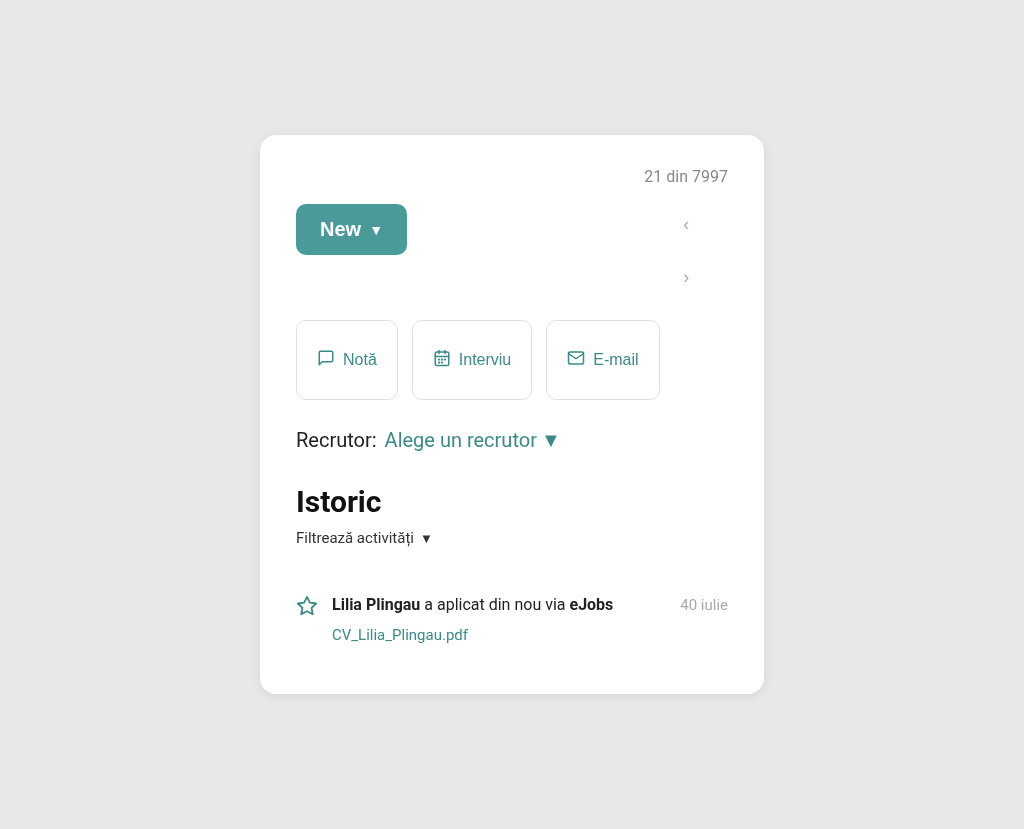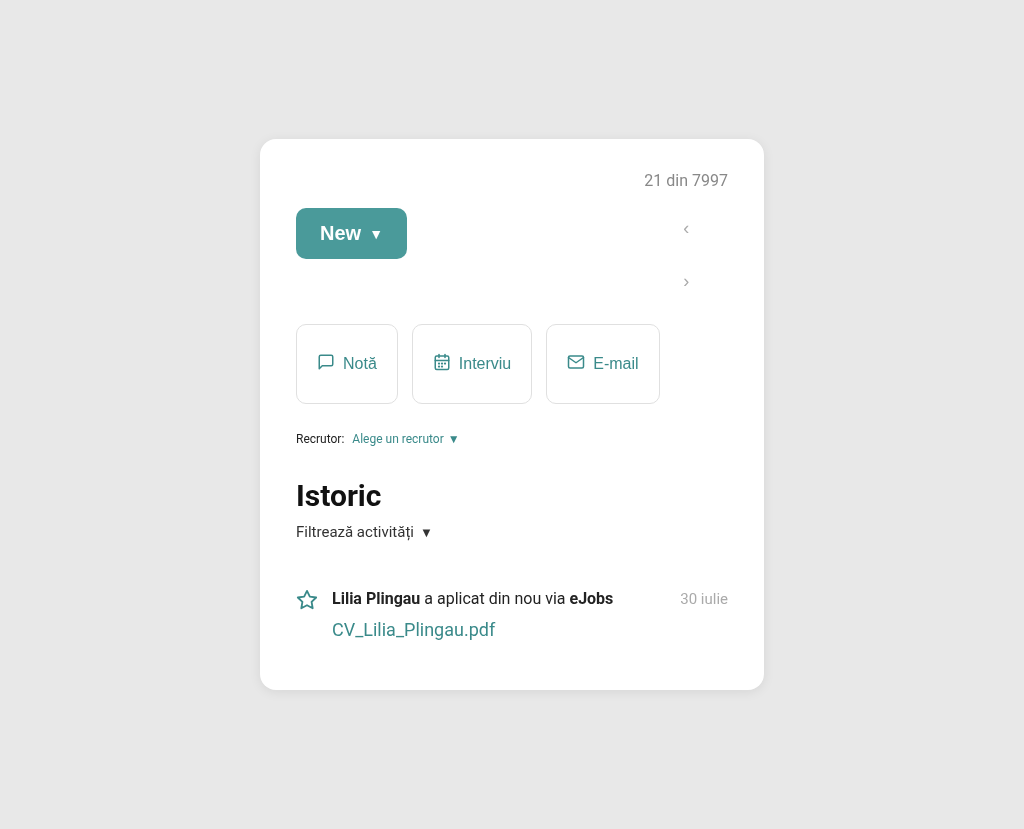--- a/index.html
+++ b/index.html
@@ -101,30 +101,30 @@
     .recrutor-row {
       display: flex;
       align-items: center;
       gap: 8px;
       margin-bottom: 32px;
       font-size: 16px;
     }
 
     .recrutor-label {
       color: #222;
-      font-size: 12px;
+      font-size: 20px;
     }
 
     .recrutor-select {
       color: #3a8a8a;
       cursor: pointer;
       display: flex;
       align-items: center;
       gap: 4px;
-      font-size: 12px;
+      font-size: 20px;
     }
 
     .section-title {
       font-size: 30px;
       font-weight: 700;
       color: #111;
       margin-bottom: 10px;
     }
 
     .filter-row {
@@ -202,21 +202,21 @@
       flex-shrink: 0;
     }
 
     .activity-attachment {
       margin-top: 8px;
       margin-left: 0;
     }
 
     .attachment-link {
       color: #3a8a8a;
-      font-size: 18px;
+      font-size: 15px;
       text-decoration: none;
       cursor: pointer;
     }
   </style>
 </head>
 <body>
 
 <div class="card">
 
   <div class="header-row">
@@ -292,21 +292,21 @@
             <polygon points="12 2 15.09 8.26 22 9.27 17 14.14 18.18 21.02 12 17.77 5.82 21.02 7 14.14 2 9.27 8.91 8.26 12 2"></polygon>
           </svg>
         </span>
         <div class="activity-content">
           <div class="activity-text-row">
             <span class="activity-text">
               <span class="person-name">Lilia Plingau</span>
               <span> a aplicat din nou via </span>
               <span class="source-name">eJobs</span>
             </span>
-            <span class="activity-date">30 iulie</span>
+            <span class="activity-date">40 iulie</span>
           </div>
           <div class="activity-attachment">
             <a class="attachment-link" href="#">CV_Lilia_Plingau.pdf</a>
           </div>
         </div>
       </div>
     </div>
 
 
   </div>

